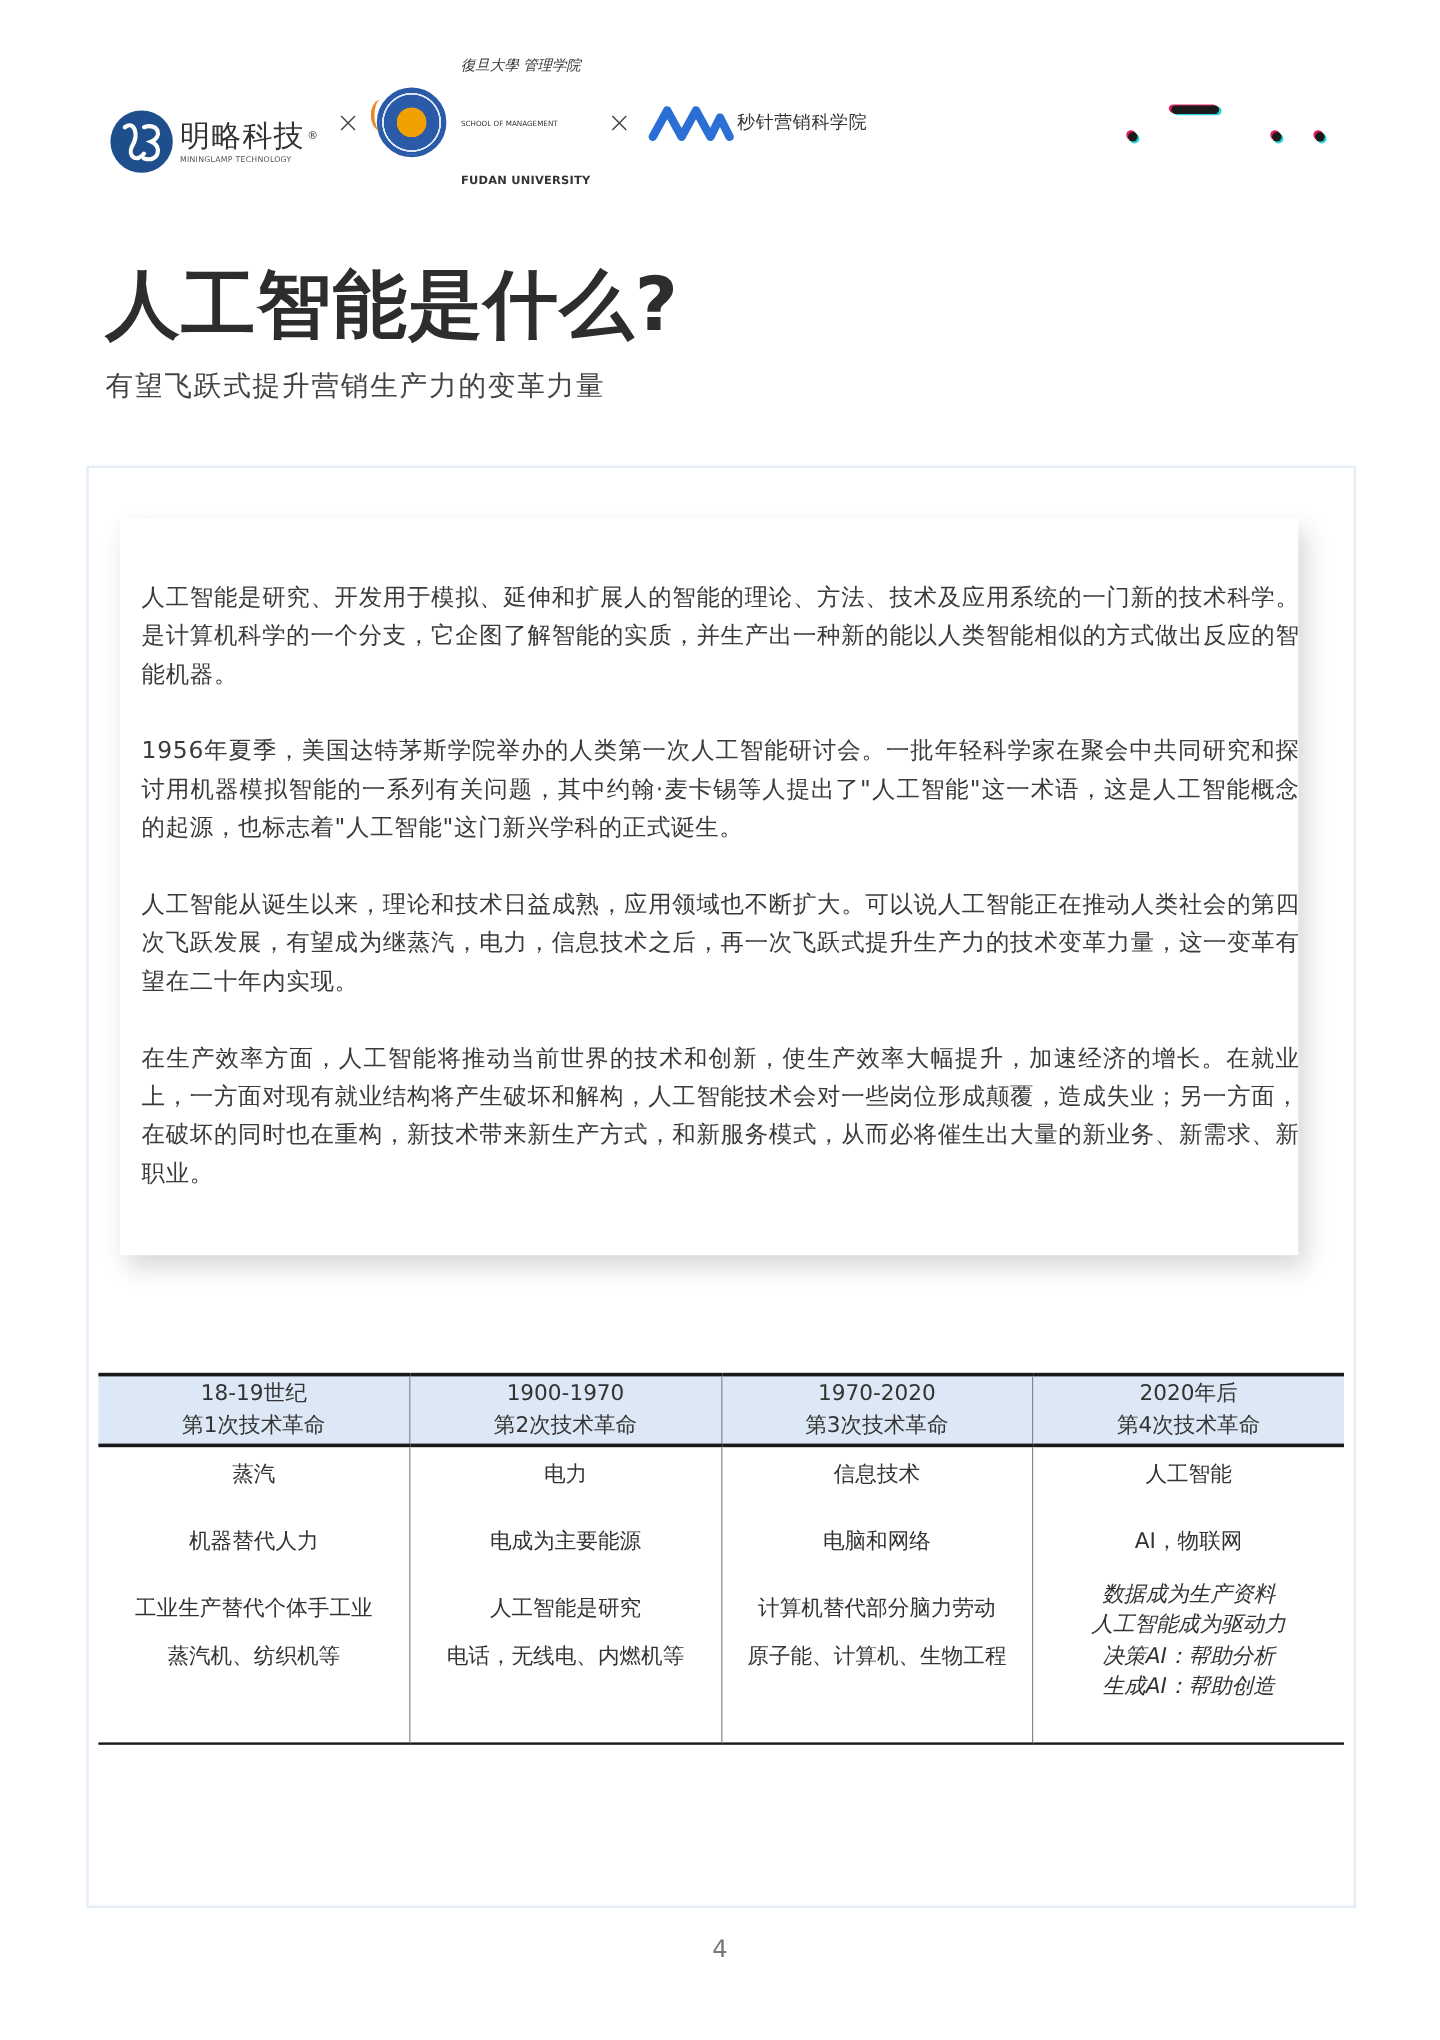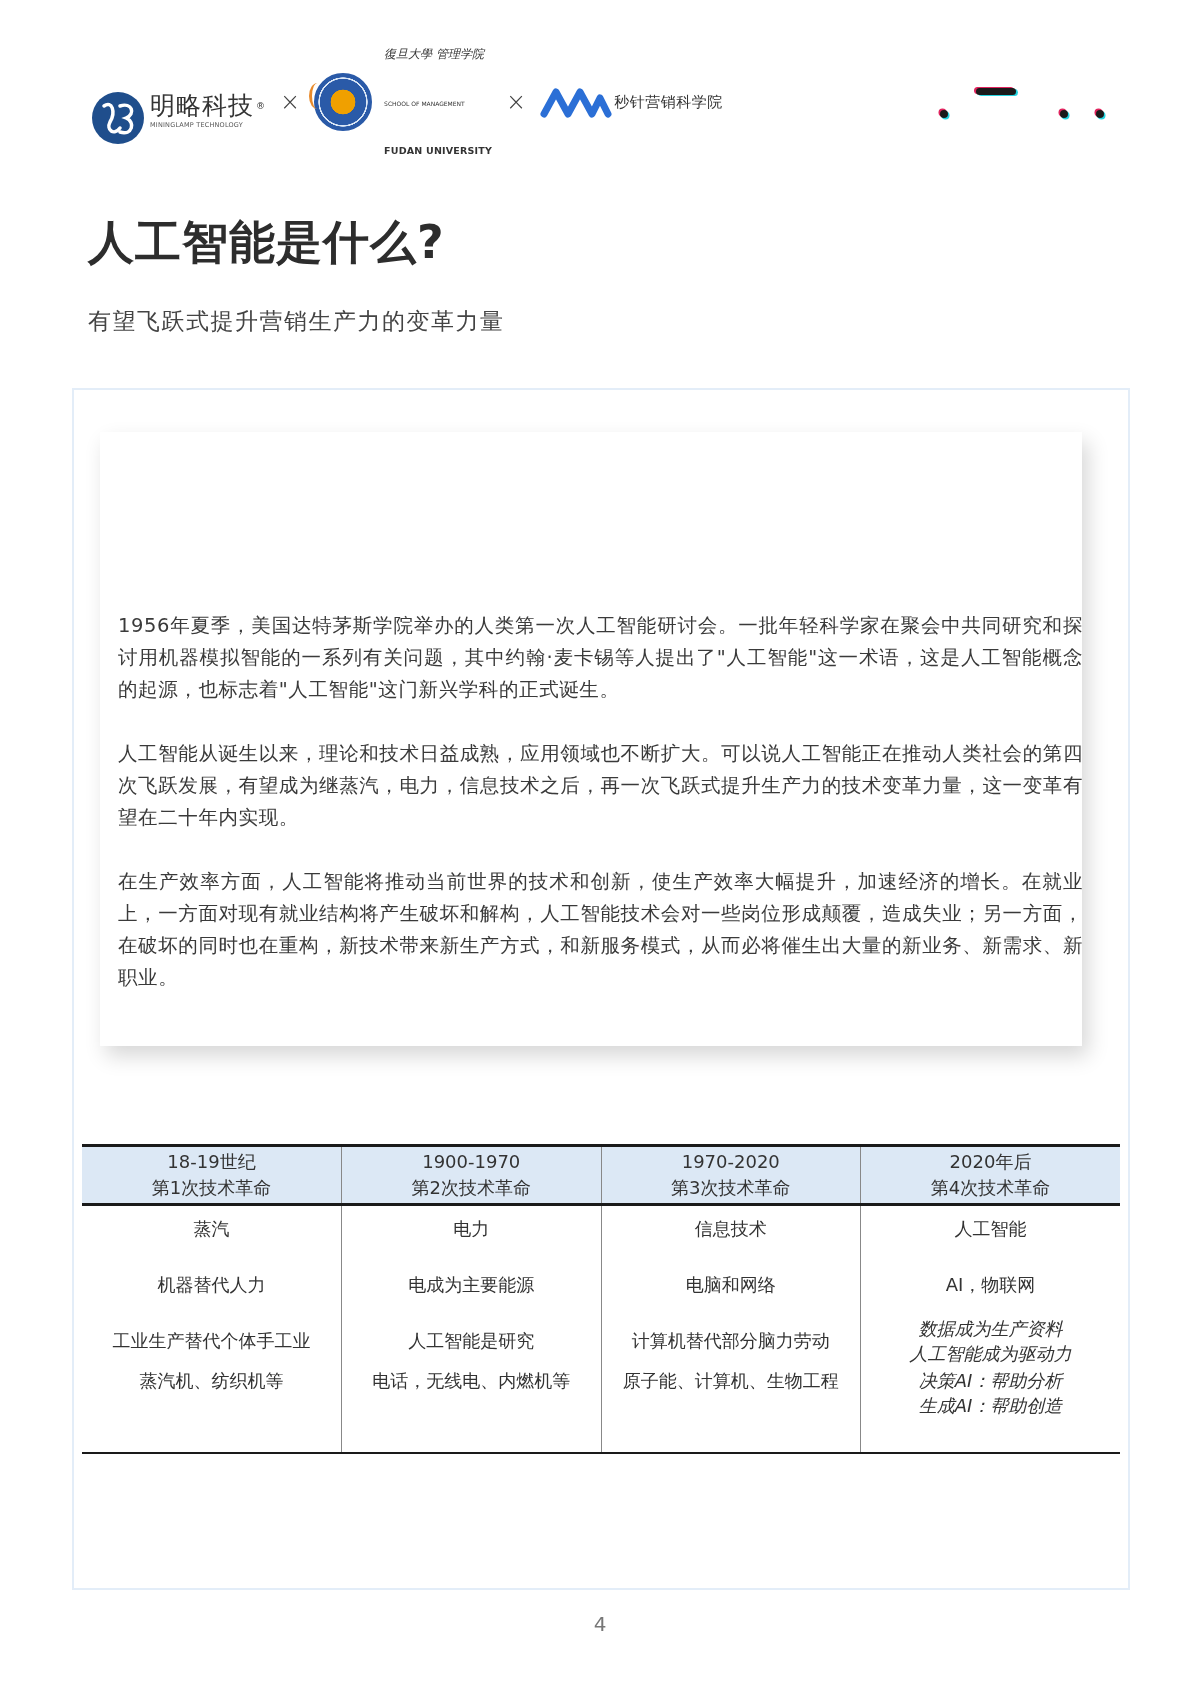--- a/index.html
+++ b/index.html
@@ -1,21 +1,21 @@
 <!DOCTYPE html>
 <html><head>
   <meta charset="utf-8">
   <style>
     * { margin: 0; padding: 0; box-sizing: border-box; }
     html, body { width: 1200px; height: 1700px; background: #ffffff; overflow: hidden; }
     body { position: relative; font-family: "DejaVu Sans", "Liberation Sans", sans-serif; color: #333333; }
 
     
     .header { position: absolute; left: 92px; top: 72px; height: 60px; display: flex; align-items: center; }
-    .logo-ml { display: flex; align-items: flex-start; margin-top: 32px; }
+    .logo-ml { display: flex; align-items: center; margin-top: 32px; }
     .logo-ml .mark { width: 52px; height: 52px; border-radius: 50%; background: #1f4e8c; position: relative; overflow: hidden; }
     .logo-ml .mark svg { position: absolute; left: 0; top: 0; }
     .logo-ml .txt { margin-left: 6px; display: flex; flex-direction: column; }
     .logo-ml .cn { font-size: 25px; color: #333; letter-spacing: 1px; line-height: 28px; }
     .logo-ml .cn sup { font-size: 9px; vertical-align: top; margin-left: 2px; }
     .logo-ml .en { font-size: 6.5px; color: #555; letter-spacing: 0.2px; margin-top: 1px; }
     .times { font-size: 24px; color: #444; margin: 0 14px 0 14px; font-weight: 300; }
     .logo-fd { display: flex; align-items: center; }
     .logo-fd .seal { width: 58px; height: 58px; border-radius: 50%; background: radial-gradient(circle at 50% 50%, #f0a000 0 32%, #2a5aa8 33% 60%, #dbe7f6 61% 64%, #2a5aa8 65% 100%); border: 2px solid #2a5aa8; position: relative; }
     .logo-fd .seal::after { content: ""; position: absolute; left: -7px; top: 8px; width: 14px; height: 26px; border-left: 3px solid #e88a2a; border-radius: 50%; }
@@ -23,21 +23,21 @@
     .logo-fd .fdcn { font-family: "DejaVu Serif", serif; font-size: 12px; color: #333; font-style: italic; }
     .logo-fd .fdsm { font-size: 6px; color: #333; margin-top: 4px; }
     .logo-fd .fdu { font-size: 9.5px; font-weight: bold; color: #333; margin-top: 2px; letter-spacing: 0.2px; }
     .logo-mz { display: flex; align-items: center; }
     .logo-mz .mtxt { font-size: 15px; color: #333; margin-left: 2px; letter-spacing: 0.5px; }
 
     .deco { position: absolute; }
     .deco .bar { position: absolute; width: 40px; height: 7px; border-radius: 4px; background: #1a1a1a; box-shadow: -2px -1px 0 #e0245e, 2px 1px 0 #25d4e0; }
     .deco .dot { position: absolute; width: 8px; height: 8px; border-radius: 50%; background: #1a1a1a; box-shadow: -1.5px -1.5px 0 #e0245e, 1.5px 1.5px 0 #25d4e0; }
 
-    .title { position: absolute; left: 88px; top: 212px; font-size: 46px; font-weight: bold; color: #2d2d2d; letter-spacing: 1px; }
+    .title { position: absolute; left: 88px; top: 212px; font-size: 62px; font-weight: bold; color: #2d2d2d; letter-spacing: 1px; }
     .subtitle { position: absolute; left: 88px; top: 306px; font-size: 23px; color: #444; letter-spacing: 1.5px; }
 
     .frame { position: absolute; left: 72px; top: 388px; width: 1058px; height: 1202px; border: 2px solid #e3edf8; background: #fff; }
 
     .card { position: absolute; left: 100px; top: 432px; width: 982px; height: 614px; background: #fff; box-shadow: 6px 10px 20px rgba(0,0,0,0.16); }
     .card .para { position: absolute; left: 18px; width: 965px; font-size: 19.5px; line-height: 32px; color: #3a3a3a; letter-spacing: 0.6px; text-align: justify; }
 
     .tbl { position: absolute; left: 82px; top: 1144px; width: 1038px; border-collapse: collapse; table-layout: fixed; }
     .tbl th { background: #dce8f5; font-weight: normal; font-size: 18px; line-height: 27px; color: #333; padding: 2px 0 2px 0; border-top: 3px solid #1a1a1a; border-bottom: 3px solid #1a1a1a; border-left: 1px solid #888; border-right: 1px solid #888; text-align: center; }
     .tbl th:first-child { border-left: none; }
@@ -93,20 +93,21 @@
   <div class="dot" style="left:120px; top:26px;"></div>
   <div class="dot" style="left:156px; top:26px;"></div>
 </div>
 
 <h1 class="title">人工智能是什么?</h1>
 <div class="subtitle">有望飞跃式提升营销生产力的变革力量</div>
 
 <div class="frame"></div>
 
 <div class="card">
+  <p class="para" style="top:50px;">人工智能是研究、开发用于模拟、延伸和扩展人的智能的理论、方法、技术及应用系统的一门新的技术科学。是计算机科学的一个分支，它企图了解智能的实质，并生产出一种新的能以人类智能相似的方式做出反应的智能机器。</p>
   <p class="para" style="top:178px;">1956年夏季，美国达特茅斯学院举办的人类第一次人工智能研讨会。一批年轻科学家在聚会中共同研究和探讨用机器模拟智能的一系列有关问题，其中约翰·麦卡锡等人提出了"人工智能"这一术语，这是人工智能概念的起源，也标志着"人工智能"这门新兴学科的正式诞生。</p>
   <p class="para" style="top:434px;">在生产效率方面，人工智能将推动当前世界的技术和创新，使生产效率大幅提升，加速经济的增长。在就业上，一方面对现有就业结构将产生破坏和解构，人工智能技术会对一些岗位形成颠覆，造成失业；另一方面，在破坏的同时也在重构，新技术带来新生产方式，和新服务模式，从而必将催生出大量的新业务、新需求、新职业。</p>
   <p class="para" style="top:306px;">人工智能从诞生以来，理论和技术日益成熟，应用领域也不断扩大。可以说人工智能正在推动人类社会的第四次飞跃发展，有望成为继蒸汽，电力，信息技术之后，再一次飞跃式提升生产力的技术变革力量，这一变革有望在二十年内实现。</p>
 </div>
 
 <table class="tbl">
   <thead>
     <tr>
       <th>
           <span class="cell-line">18-19世纪</span>

